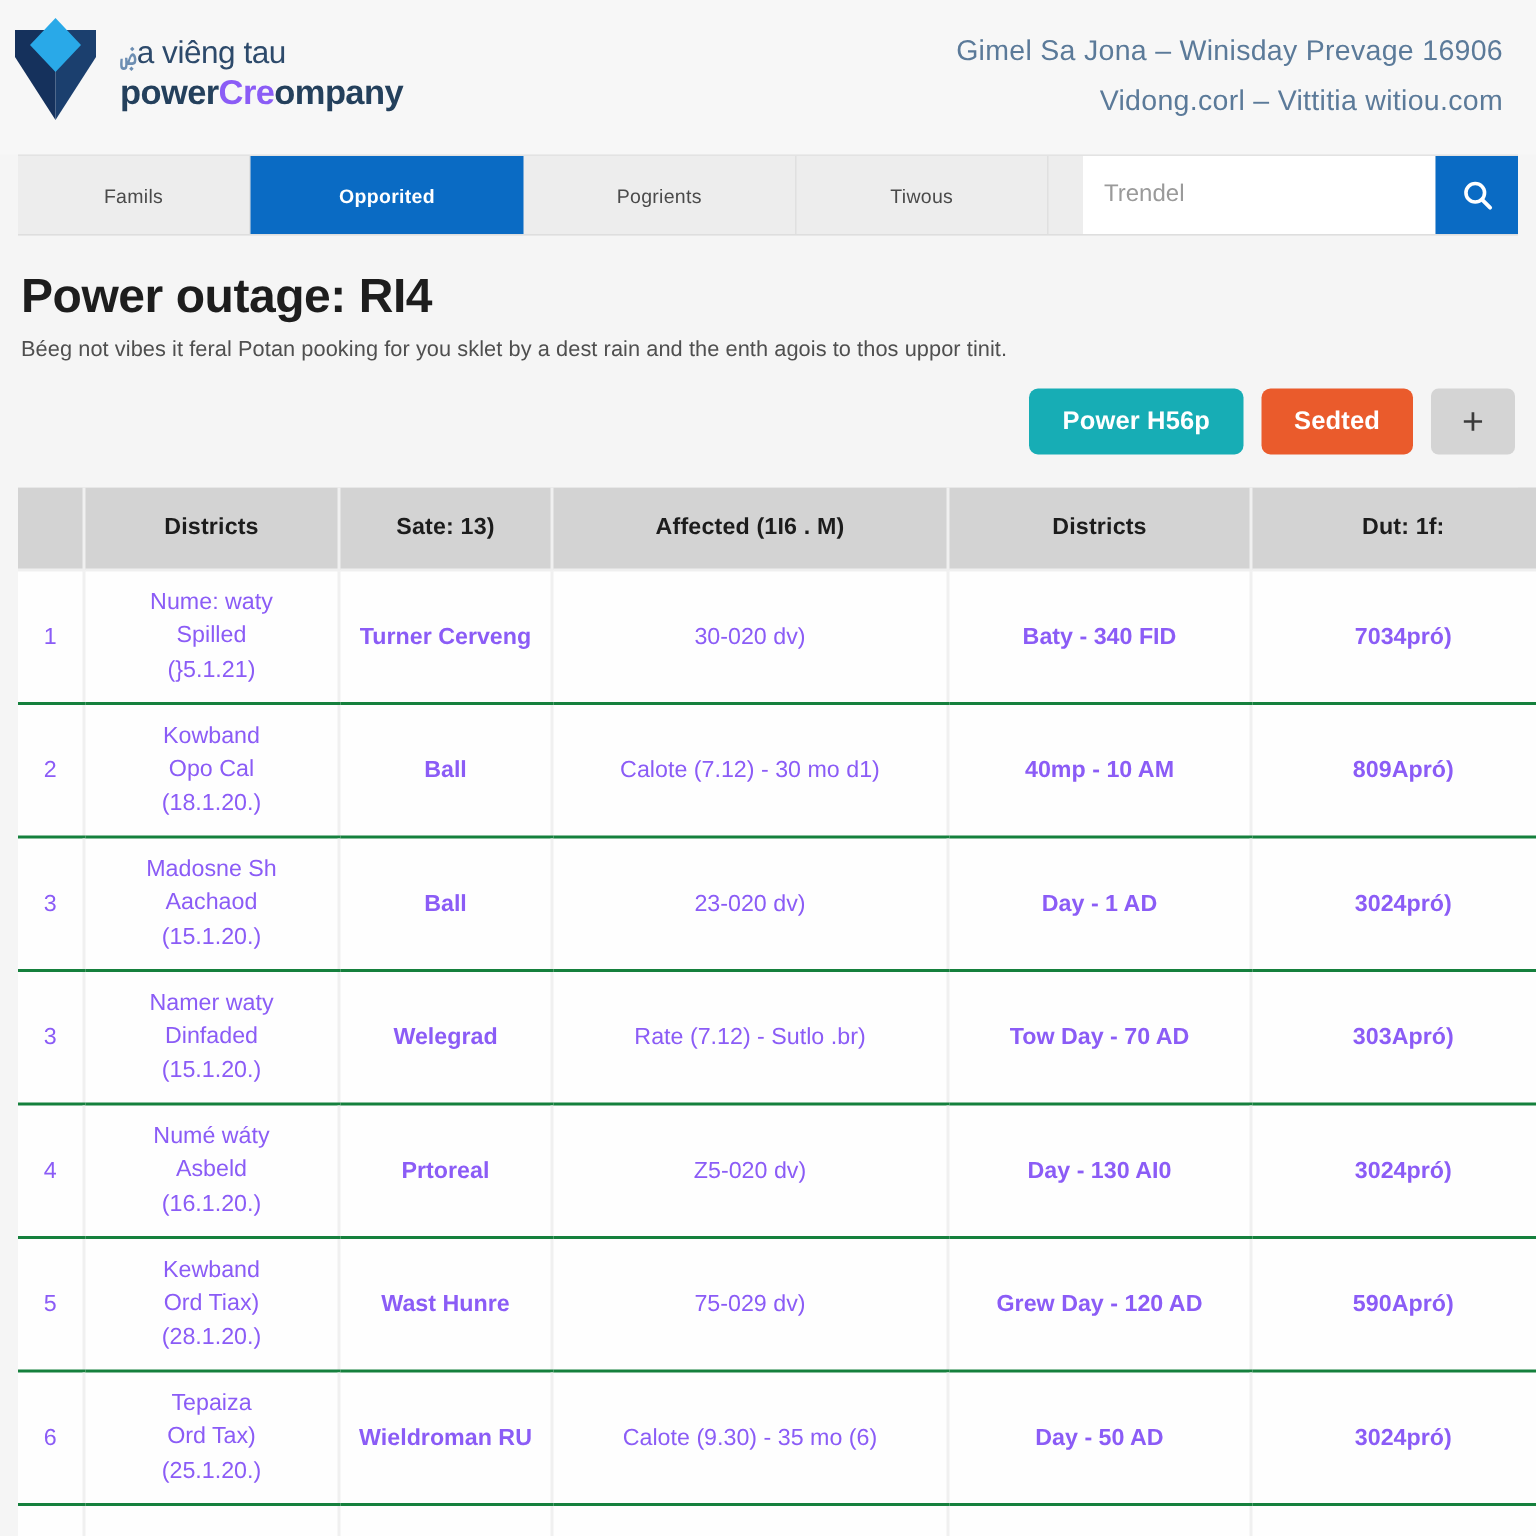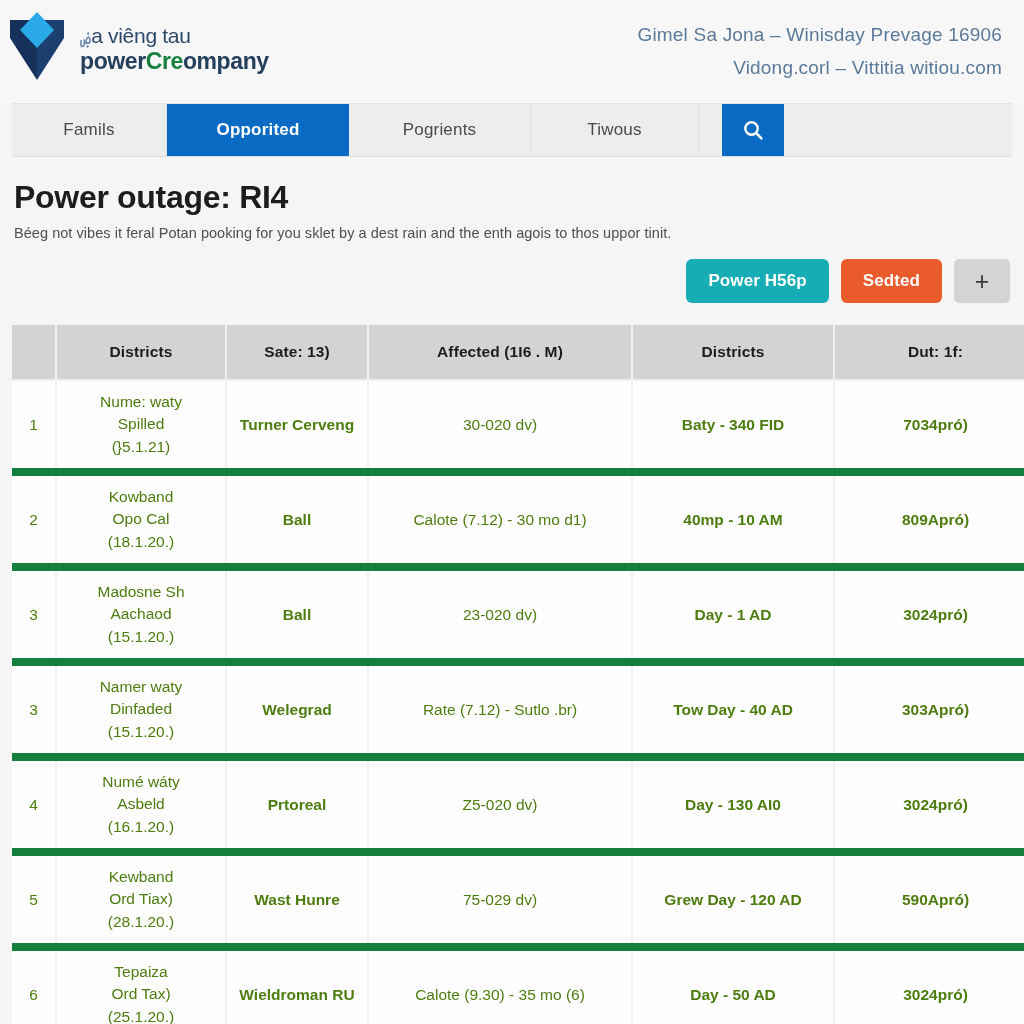--- a/index.html
+++ b/index.html
@@ -68,21 +68,21 @@
   }
   .brand-line2 {
     font-size: 23px;
     color: #24405c;
     letter-spacing: -0.4px;
     font-weight: 600;
     margin-top: 2px;
     white-space: nowrap;
   }
   .brand-line2 .dim {
-    color: #15803d;
+    color: #8b5cf6;
   }
 
   .contact {
     text-align: right;
     padding: 18px 22px 0 0;
     color: #5b7a99;
     font-size: 19px;
     line-height: 1.75;
     letter-spacing: .2px;
     white-space: nowrap;
@@ -96,21 +96,21 @@
     display: flex;
     align-items: stretch;
     border-top: 1px solid #e3e3e3;
     border-bottom: 1px solid #dedede;
     margin: 0 12px;
   }
   .nav-item {
     display: flex;
     align-items: center;
     justify-content: center;
-    font-size: 17px;
+    font-size: 13px;
     color: #4a4a4a;
     letter-spacing: .2px;
     box-sizing: border-box;
     border-right: 1px solid #e0e0e0;
   }
   .nav-item.w0 { width: 155px; }
   .nav-item.w1 { width: 182px; }
   .nav-item.w2 { width: 182px; }
   .nav-item.w3 { width: 168px; }
   .nav-item.active {
@@ -216,27 +216,27 @@
     height: 52px;
     border-right: 2px solid #f0f0f0;
     border-bottom: 2px solid #efefef;
     text-align: center;
     letter-spacing: .1px;
   }
   table.grid th:last-child { border-right: none; }
 
   table.grid td {
     border-right: 2px solid #f0f0f0;
-    border-bottom: 8px solid #15803d;
+    border-bottom: 2px solid #15803d;
     height: 85px;
     vertical-align: middle;
     text-align: center;
     background: #fefefe;
     font-size: 15.5px;
-    color: #4d7c0f;
+    color: #8b5cf6;
   }
   table.grid td:last-child { border-right: none; }
 
   .col-idx   { width: 44px; }
   .col-name  { width: 170px; }
   .col-sate  { width: 142px; }
   .col-aff   { width: 264px; }
   .col-dist  { width: 202px; }
   .col-dut   { width: 202px; }
 
@@ -291,20 +291,21 @@
     </div>
   </div>
 
   <div class="navbar">
     <div class="nav-item w0">Famils</div>
     <div class="nav-item w1 active">Opporited</div>
     <div class="nav-item w2">Pogrients</div>
     <div class="nav-item w3">Tiwous</div>
     <div class="nav-spacer"></div>
     <div class="searchwrap">
+      <input class="search-input" type="text" placeholder="Trendel" style="">
       <button class="search-btn">
         <svg width="24" height="24" viewBox="0 0 24 24">
           <circle cx="10.5" cy="10.5" r="6.2" fill="none" stroke="#ffffff" stroke-width="2.4"></circle>
           <line x1="15.2" y1="15.2" x2="20.4" y2="20.4" stroke="#ffffff" stroke-width="2.6" stroke-linecap="round"></line>
         </svg>
       </button>
     </div>
   </div>
 
   <div class="content">
@@ -361,21 +362,21 @@
               <td class="sate">Ball</td>
               <td class="aff">23-020 dv)</td>
               <td class="dist">Day - 1 AD</td>
               <td class="dut">3024pró)</td>
             </tr>
             <tr>
               <td class="idx">3</td>
               <td class="name"><span class="l1">Namer waty</span><span class="l2">Dinfaded</span><span class="l3">(15.1.20.)</span></td>
               <td class="sate">Welegrad</td>
               <td class="aff">Rate (7.12) - Sutlo .br)</td>
-              <td class="dist">Tow Day - 40 AD</td>
+              <td class="dist">Tow Day - 70 AD</td>
               <td class="dut">303Apró)</td>
             </tr>
             <tr>
               <td class="idx">4</td>
               <td class="name"><span class="l1">Numé wáty</span><span class="l2">Asbeld</span><span class="l3">(16.1.20.)</span></td>
               <td class="sate">Prtoreal</td>
               <td class="aff">Z5-020 dv)</td>
               <td class="dist">Day - 130 AI0</td>
               <td class="dut">3024pró)</td>
             </tr>

